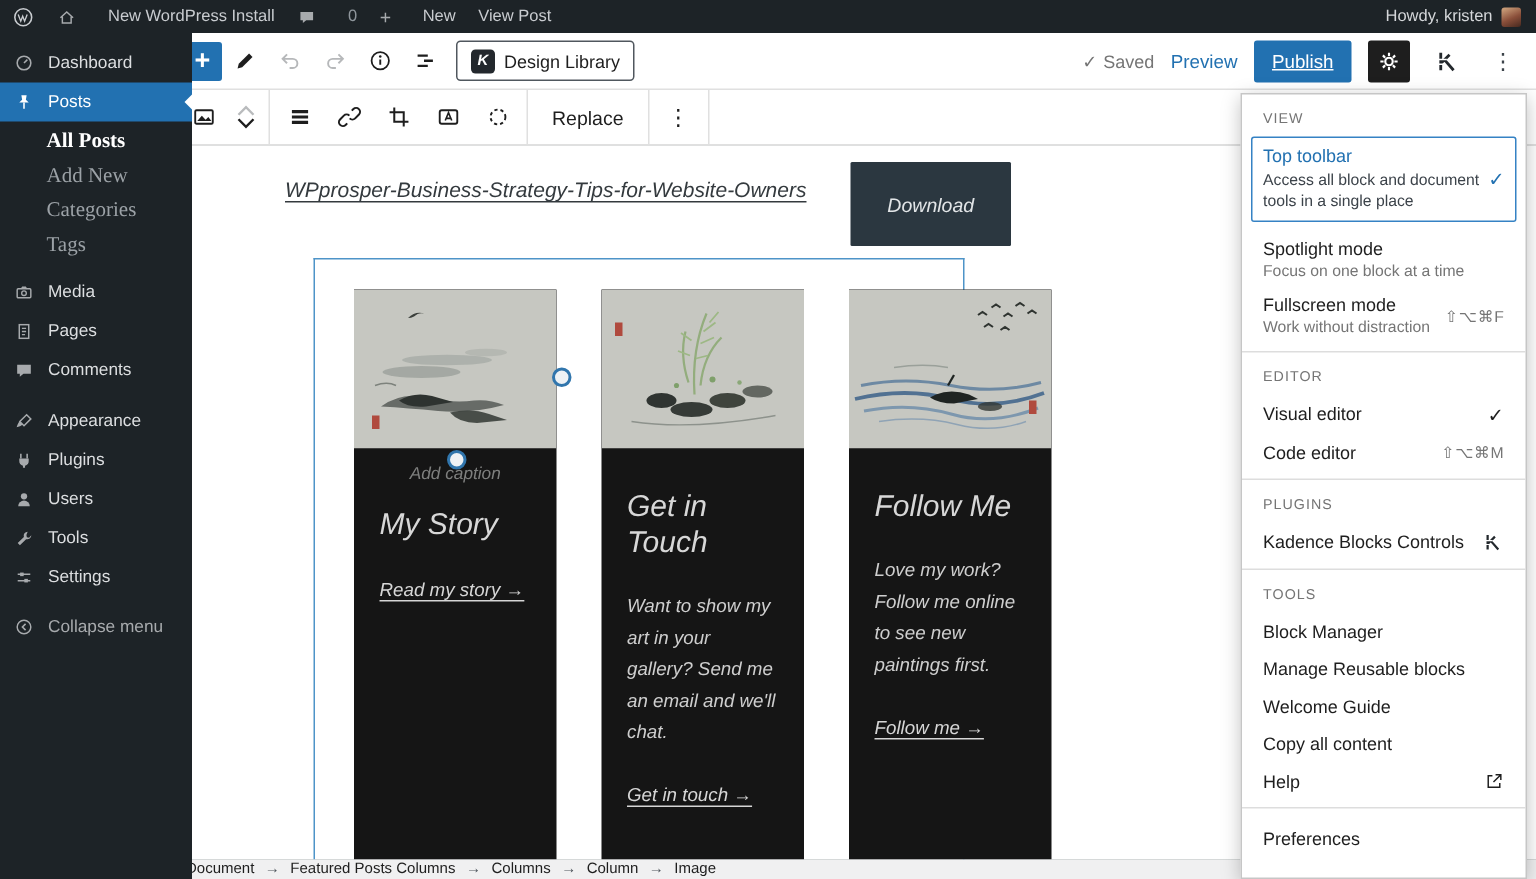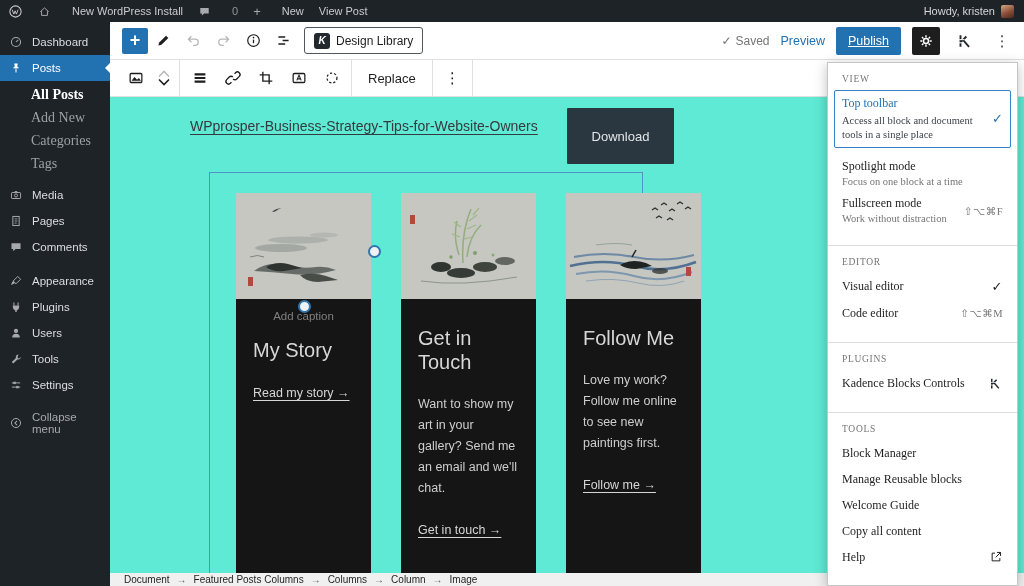--- a/index.html
+++ b/index.html
@@ -16,21 +16,21 @@
     color:#c9ccd0; display:flex; align-items:center; font-size:11px; z-index:50; }
   .ab-left { display:flex; align-items:center; gap:15px; padding-left:8px; }
   .ab-item { display:flex; align-items:center; gap:21px; color:#c9ccd0; cursor:pointer; }
   .ab-item .glyph { font-size:13px; line-height:1; color:#a7aaad; }
   .ab-count { color:#8f969c; }
   .ab-right { margin-left:auto; display:flex; align-items:center; gap:6px; padding-right:10px; color:#d5d7da; }
   .avatar { width:13px; height:13px; border-radius:2px;
     background:linear-gradient(155deg,#c79a76 10%,#8a4f3a 55%,#4e2d22 95%); }
 
   
-  .sidebar { position:absolute; top:22px; left:0; width:110px; bottom:0; background:#1d2327;
+  .sidebar { position:absolute; top:22px; left:0; width:128px; bottom:0; background:#1d2327;
     color:#dcdee0; font-size:11.5px; z-index:40; padding-top:7px; }
   .sb-item { display:flex; align-items:center; gap:9px; padding:6px 9px; position:relative; cursor:pointer; color:#dcdee0; }
   .sb-item .ic { width:14px; height:14px; flex:none; color:#a7aaad; }
   .sb-item.active { background:#2271b1; color:#fff; }
   .sb-item.active .ic { color:#fff; }
   .sb-item.active::after { content:""; position:absolute; right:0; top:50%; margin-top:-5px;
     border:5px solid transparent; border-right-color:#ffffff; }
   .sb-sub { padding:2px 0 7px; }
   .sb-sub-item { display:block; padding:3.5px 8px 3.5px 31px; font-size:14px; color:#9ba1a6; cursor:pointer;font-family:Liberation Serif, serif; }
   .sb-sub-item.current { color:#fff; font-weight:bold; }
@@ -63,21 +63,21 @@
   
   .block-toolbar { position:absolute; top:38px; left:0; right:0; height:37px; background:#fff;
     border-bottom:1px solid #e0e0e0; display:flex; align-items:stretch; padding-left:6px; z-index:20; }
   .btg { display:flex; align-items:center; padding:0 3px; border-right:1px solid #e0e0e0; }
   .tbtn { width:33px; height:36px; display:flex; align-items:center; justify-content:center; cursor:pointer; color:#1e1e1e; }
   .mover { width:24px; display:flex; flex-direction:column; align-items:center; justify-content:center; cursor:pointer; }
   .replace-btn { padding:0 13px; font-size:13px; display:flex; align-items:center; cursor:pointer; color:#1e1e1e; }
   .tdots { font-size:15px; color:#1e1e1e; }
 
   
-  .canvas { position:absolute; top:75px; left:0; right:0; bottom:13px; background:#5eead4; overflow:hidden; }
+  .canvas { position:absolute; top:75px; left:0; right:0; bottom:13px; background:#ffffff; overflow:hidden;font-style:italic; }
   .file-title { position:absolute; left:80px; top:21px; font-size:14px; color:#343a3e;
     text-decoration:underline; text-underline-offset:3px; cursor:pointer; }
   .download-btn { position:absolute; left:457px; top:11px; width:107px; height:56px; background:#2b3740;
     color:#e2e5e7; font-size:13px; display:flex; align-items:center; justify-content:center; cursor:pointer; border-radius:1px; }
   .columns-block { position:absolute; left:99px; top:75px; width:434px; bottom:-2px;
     border:1.5px solid #4e94c8; border-bottom:none; }
   .card { position:absolute; top:20px; bottom:0; width:135px; background:#151515; color:#cfcfcf; overflow:hidden; }
   .card1 { left:26px; } .card2 { left:191px; } .card3 { left:356px; }
   .painting { width:135px; height:106px; cursor:pointer; }
   .card-caption { margin-top:11px; text-align:center; font-size:11.5px; color:#7e7f7e; cursor:text; }
@@ -93,21 +93,21 @@
 
   
   .breadcrumb { position:absolute; left:0; right:0; bottom:0; height:13px; background:#f0f0f1;
     display:flex; align-items:center; gap:7px; padding-left:14px; font-size:10px; color:#1e1e1e; z-index:25; }
   .bc-sep { color:#50575e; }
   .bc-item { cursor:pointer; }
 
   
   .options-menu { position:absolute; left:827px; top:62px; width:191px; bottom:0; background:#fff;
     border:1px solid #c6c6c6; box-shadow:0 3px 12px rgba(0,0,0,.25); z-index:60; font-size:12px; }
-  .om-sec { padding:6px 0 16px; border-bottom:1px solid #ddd;font-family:Liberation Serif, serif; }
+  .om-sec { padding:6px 0 5px; border-bottom:1px solid #ddd; }
   .om-label { padding:5px 14px 6px; font-size:9.5px; letter-spacing:.7px; color:#757575; text-transform:uppercase; }
   .om-selected { margin:0 6px 7px; border:1.5px solid #3582c4; border-radius:2px; padding:5px 7px 6px;
     display:flex; align-items:center; gap:5px; cursor:pointer; }
   .om-sel-title { color:#2271b1; font-size:12px; margin-bottom:3px; }
   .om-sel-desc { font-size:10.5px; line-height:13.5px; color:#3c434a; }
   .om-check { color:#2271b1; font-size:13px; flex:none; }
   .om-item { padding:4px 14px 5px; position:relative; cursor:pointer; }
   .om-item-title { font-size:12px; color:#1e1e1e; }
   .om-item-desc { font-size:10.5px; color:#757575; margin-top:2px; }
   .om-shortcut { position:absolute; right:14px; top:50%; transform:translateY(-50%);

